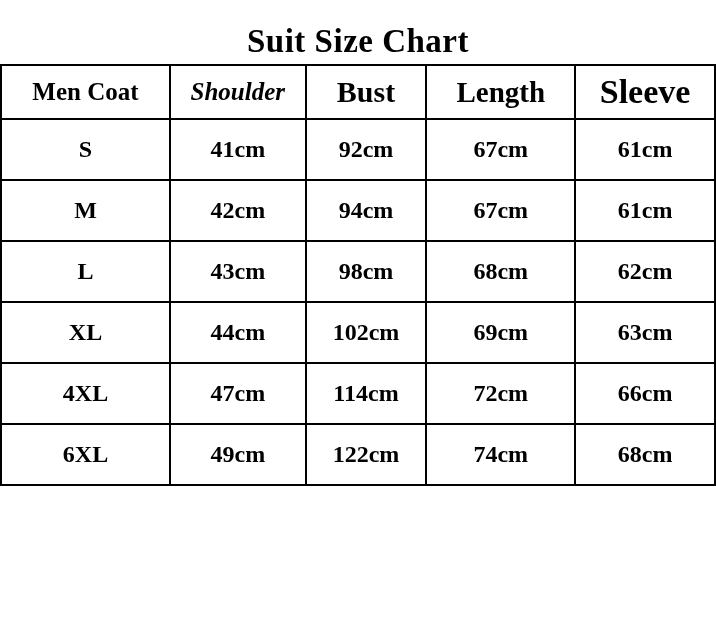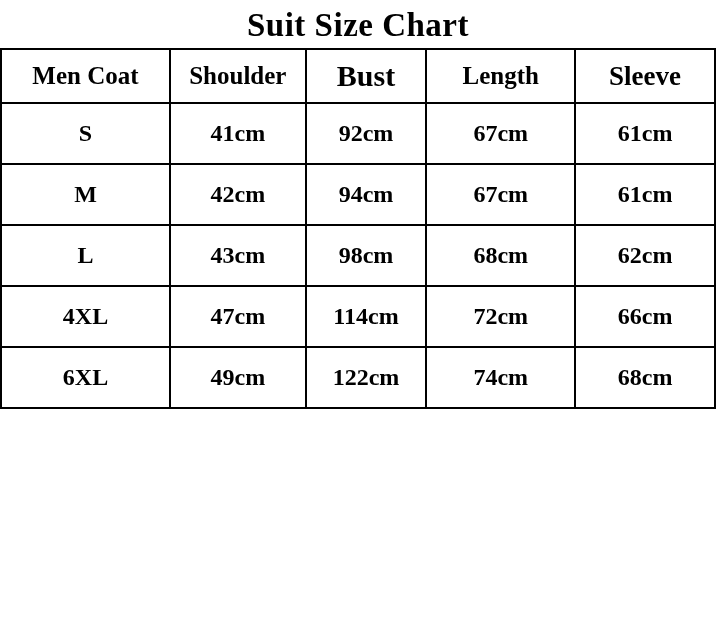--- a/index.html
+++ b/index.html
@@ -20,21 +20,21 @@
     height: 641px;
     background: #ffffff;
   }
   .chart-title {
     text-align: center;
     font-family: "Liberation Serif", serif;
     font-weight: bold;
     font-size: 33px;
     letter-spacing: 0.5px;
     line-height: 46px;
-    padding-top: 2px;
+    padding-top: 18px;
     color: #000000;
   }
   table.size-table {
     border-collapse: collapse;
     width: 716px;
     table-layout: fixed;
     margin: 0;
   }
   table.size-table th,
   table.size-table td {
@@ -57,24 +57,24 @@
   }
   
   col.c0 { width: 168px; }
   col.c1 { width: 135px; }
   col.c2 { width: 120px; }
   col.c3 { width: 148px; }
   col.c4 { width: 139px; }
 
   
   th.h0 { font-size: 25px; }
-  th.h1 { font-size: 25px; }
+  th.h1 { font-size: 25px; font-style: italic; }
   th.h2 { font-size: 30px; }
-  th.h3 { font-size: 25px; }
-  th.h4 { font-size: 27px; }
+  th.h3 { font-size: 29px; }
+  th.h4 { font-size: 34px; }
 
   td.size-label { font-size: 25px; }
 </style>
 </head>
 <body>
 
 <div class="page">
 
   <div class="chart-title">Suit Size Chart</div>
 
@@ -111,20 +111,27 @@
         <td>61cm</td>
       </tr>
       <tr>
         <td class="size-label">L</td>
         <td>43cm</td>
         <td>98cm</td>
         <td>68cm</td>
         <td>62cm</td>
       </tr>
       <tr>
+        <td class="size-label">XL</td>
+        <td>44cm</td>
+        <td>102cm</td>
+        <td>69cm</td>
+        <td>63cm</td>
+      </tr>
+      <tr>
         <td class="size-label">4XL</td>
         <td>47cm</td>
         <td>114cm</td>
         <td>72cm</td>
         <td>66cm</td>
       </tr>
       <tr>
         <td class="size-label">6XL</td>
         <td>49cm</td>
         <td>122cm</td>

